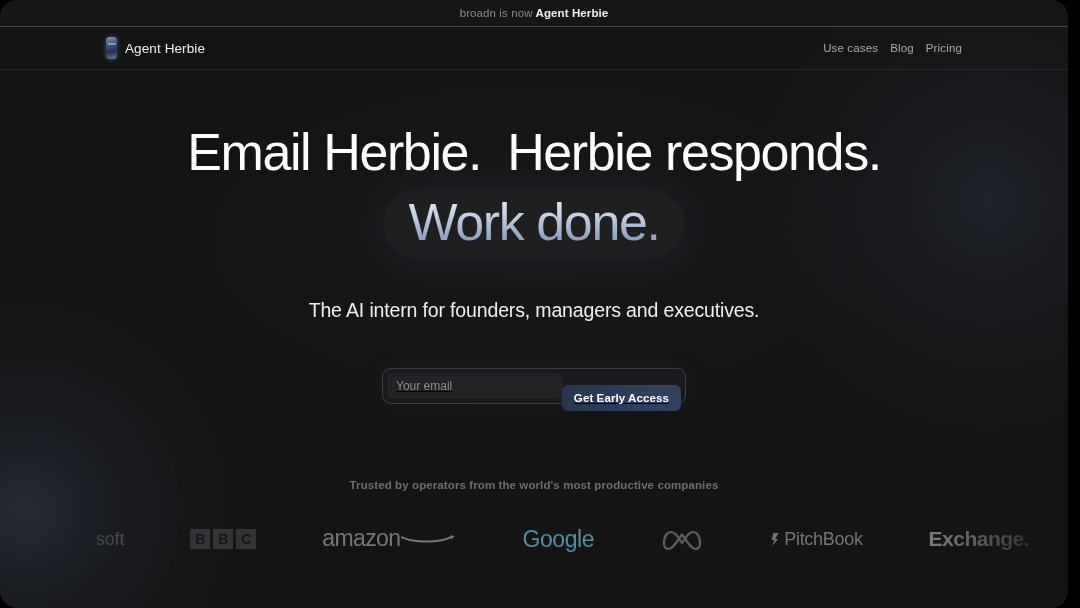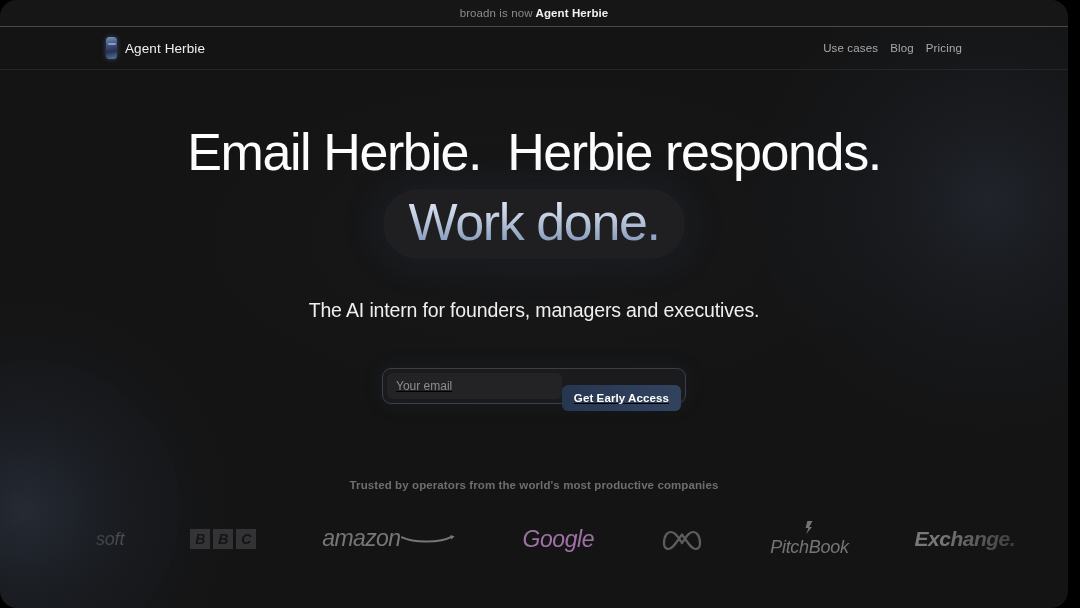--- a/index.html
+++ b/index.html
@@ -161,21 +161,20 @@
     color:#6e6e72; font-size:11.5px; letter-spacing:0.1px;font-weight:bold;
   }
   .logo-strip {
     position:relative; z-index:4;
     margin-top:22px;
     width:100%; height:52px;
     display:flex; 
     overflow:hidden;
     -webkit-mask-image:linear-gradient(90deg,transparent 0%,#000 12%,#000 88%,transparent 100%);
     mask-image:linear-gradient(90deg,transparent 0%,#000 12%,#000 88%,transparent 100%);
-    font-style:italic;
   }
   .logo-track {
     display:flex; align-items:center; gap:66px;
     padding-left:96px;
     white-space:nowrap;
   }
   .logo { display:flex; align-items:center; opacity:0.62; flex:0 0 auto; }
   .ms-name { color:#6d6d72; font-size:18px; letter-spacing:-0.2px; }
 
   .lg-bbc { display:flex; gap:3px; }
@@ -183,23 +182,23 @@
     width:20px; height:20px; background:#47474c;
     color:#151517; font-weight:700; font-size:14px;
     display:flex; align-items:center; justify-content:center;
     font-family:"Liberation Sans", sans-serif;
   }
 
   .lg-amazon { display:flex; align-items:center; }
   .amz-word { color:#b3b3b7; font-size:23px; font-weight:400; letter-spacing:-0.6px; line-height:0.95; }
   .amz-swoosh { width:56px; height:9px; margin-top:-1px; }
 
-  .lg-google { color:#f0abfc; font-size:23px; letter-spacing:-0.4px; font-weight:400; }
+  .lg-google { color:#7dd3fc; font-size:23px; letter-spacing:-0.4px; font-weight:400; }
   .lg-meta svg { display:block; }
-  .lg-pitchbook { display:flex; align-items:center; gap:3px;flex-direction:column; }
+  .lg-pitchbook { display:flex; align-items:center; gap:3px; }
   .pb-mark { width:11px; height:13px; }
   .pb-word { color:#b0b0b5; font-size:18px; font-weight:400; letter-spacing:-0.3px; }
   .lg-deloitte { color:#b6b6ba; font-size:21px; font-weight:700; letter-spacing:-0.5px; }
 
   .lg-lseg { display:flex; align-items:center; gap:8px; }
   .lseg-crest { width:30px; height:30px; }
   .lseg-text { display:flex; flex-direction:column; }
   .lseg-1 { color:#b2b2b7; font-size:13px; font-weight:700; letter-spacing:-0.1px; line-height:1.15;
             border-bottom:1px solid #56565c; padding-bottom:1px; }
   .lseg-2 { color:#8f8f95; font-size:9px; letter-spacing:0.05px; margin-top:1.5px; }

